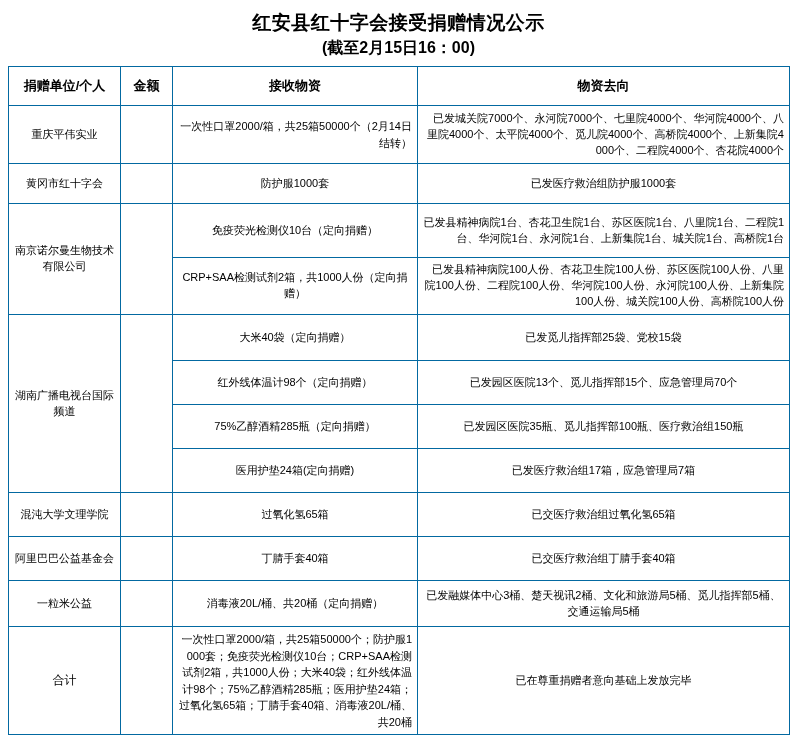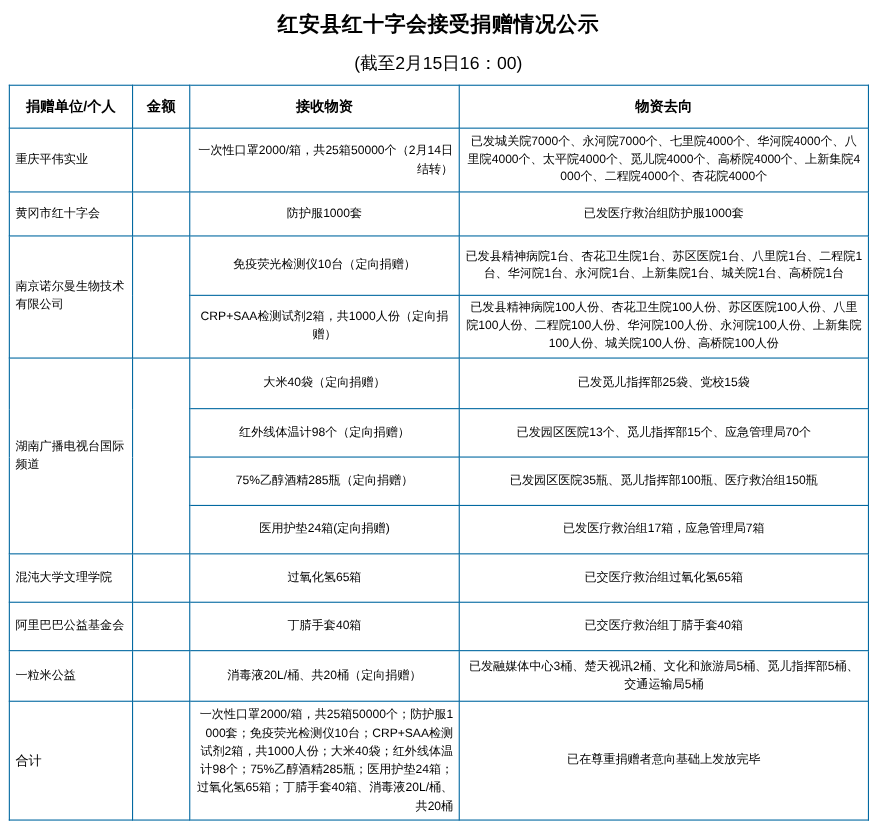--- a/index.html
+++ b/index.html
@@ -27,23 +27,23 @@
     margin-bottom: 8px;
   }
   .doc-title {
     font-size: 19px;
     font-weight: bold;
     letter-spacing: 0.5px;
     line-height: 1.35;
   }
   .doc-subtitle {
     font-size: 16px;
-    font-weight: normal;
+    font-weight: bold;
     line-height: 1.35;
-    margin-top: 12px;
+    margin-top: 1px;
   }
   table.donations {
     border-collapse: collapse;
     width: 781px;
     table-layout: fixed;
     border: 1.5px solid #000;
   }
   table.donations th,
   table.donations td {
     border: 1px solid #0369a1;
@@ -57,41 +57,41 @@
     font-size: 13px;
     font-weight: bold;
     text-align: center;
     height: 30px;
   }
   col.c-donor   { width: 112px; }
   col.c-amount  { width: 52px;  }
   col.c-goods   { width: 245px; }
   col.c-dest    { width: 372px; }
   td.donor {
-    text-align: left;
+    text-align: center;
     font-size: 12px;
     line-height: 1.5;
     margin-left: 48px;
   }
   td.amount { text-align: center; }
   td.goods {
     text-align: center;
     font-size: 12px;
   }
   td.goods.justified {
     text-align: right;
     line-height: 1.5;
   }
   td.dest {
     text-align: center;
     font-size: 11.5px;
     line-height: 1.55;
   }
   td.dest.justified {
-    text-align: center;
+    text-align: right;
   }
   .total-row td.donor { font-size: 12px; }
 </style>
 </head>
 <body>
 
 <div class="page">
 
   <div class="title-block">
     <div class="doc-title">红安县红十字会接受捐赠情况公示</div>

